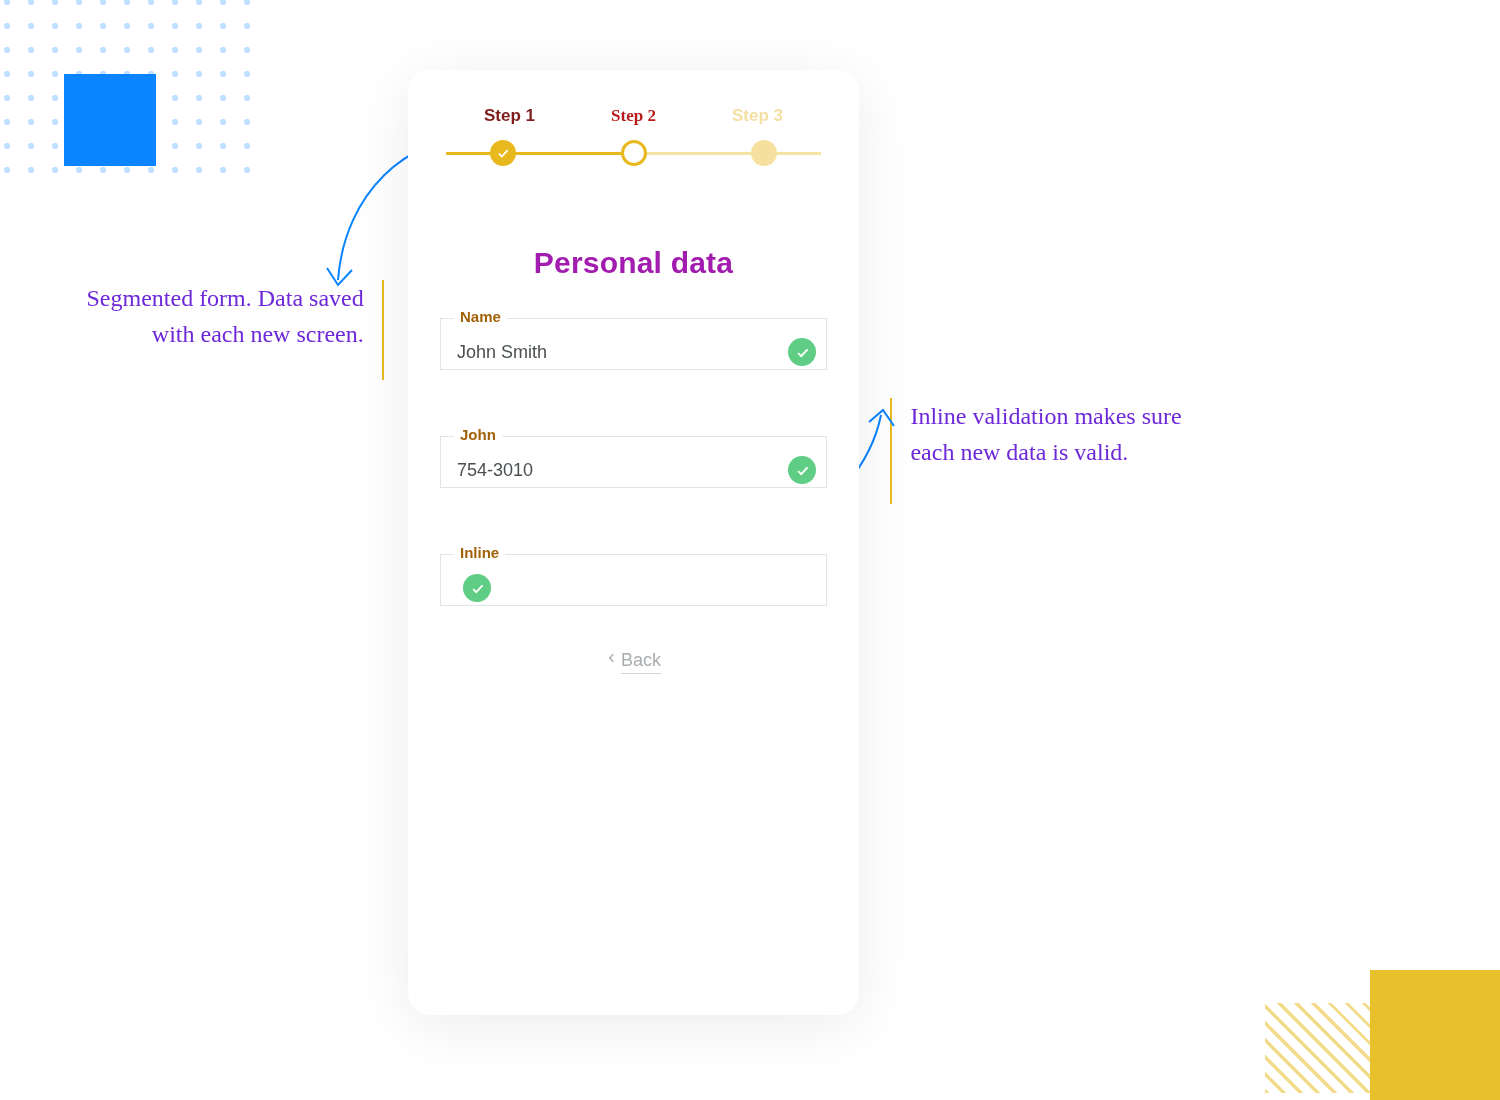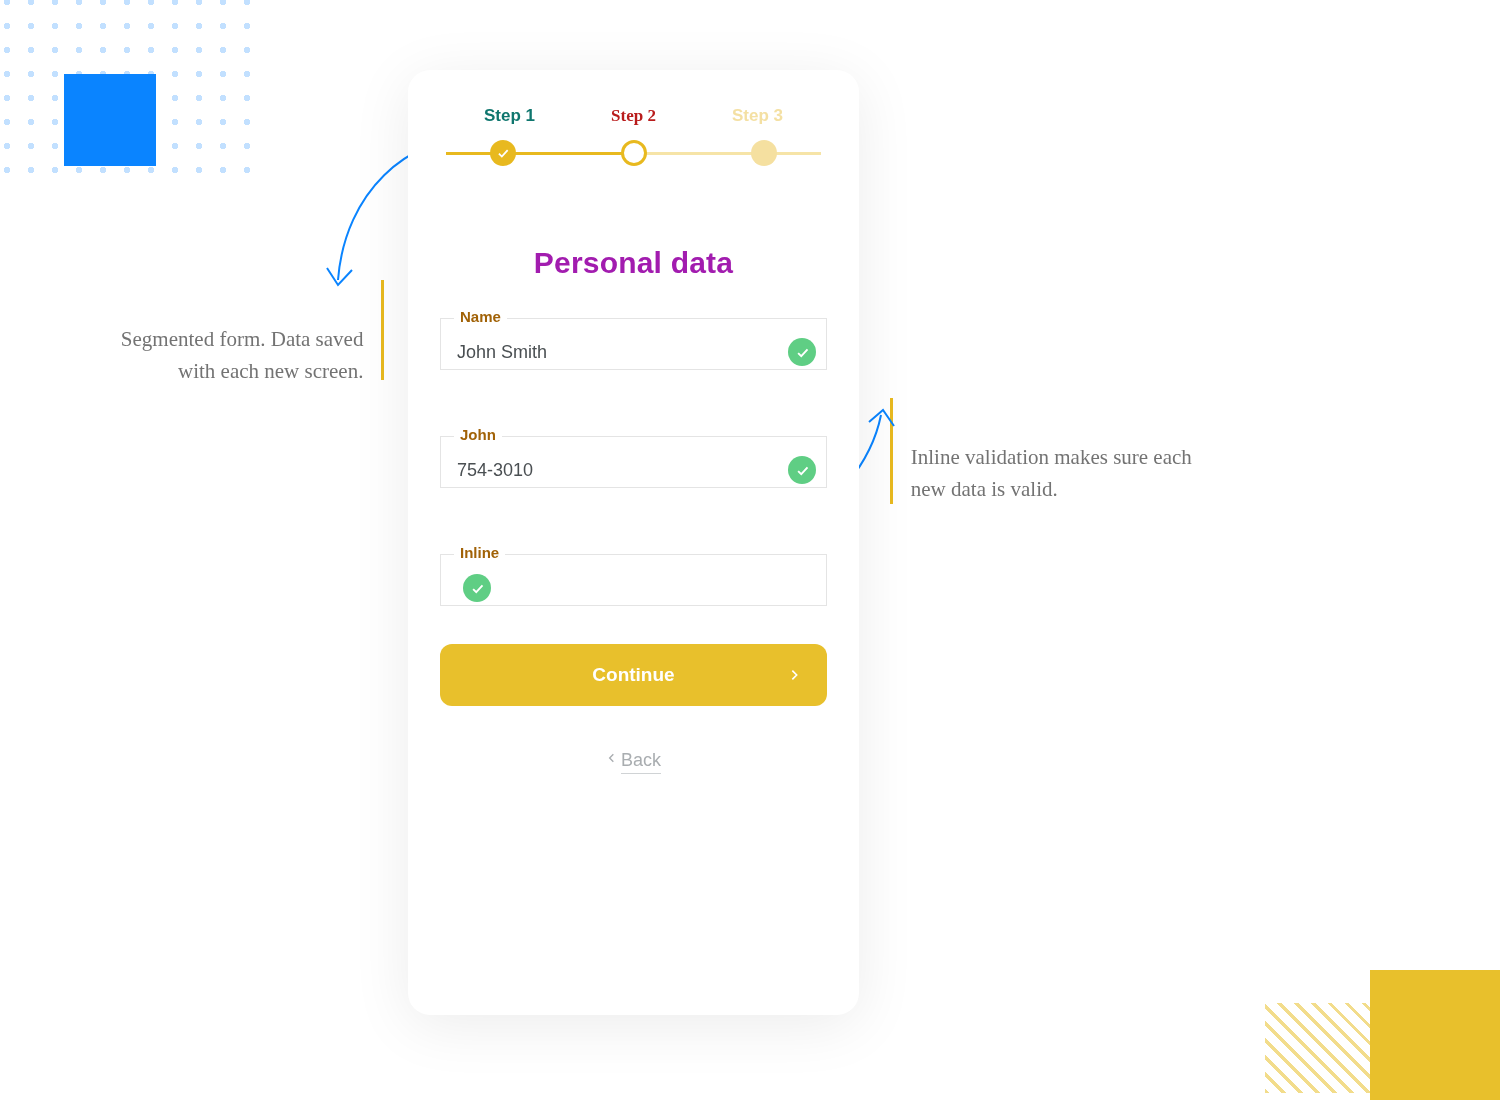--- a/index.html
+++ b/index.html
@@ -74,21 +74,21 @@
       margin: 6px 20px 0 20px;
     }
     .step-labels {
       display: flex;
       justify-content: space-between;
       font-size: 17px;
       font-weight: 700;
       margin-bottom: 14px;
       padding: 0 38px;
     }
-    .step-label-1 { color: #0f766e; }
+    .step-label-1 { color: #7f1d1d; }
     .step-label-2 { color: #b91c1c; font-family: Liberation Serif, serif; }
     .step-label-3 { color: #f4e0a3; text-align: center; }
     .step-track {
       position: relative;
       height: 28px;
     }
     .track-line {
       position: absolute;
       top: 12px;
       height: 3px;
@@ -217,24 +217,23 @@
       text-align: right;
       justify-content: flex-end;
     }
     .annotation.right {
       top: 398px;
       left: 890px;
       width: 320px;
     }
     .anno-text {
       font-family: Georgia, 'Times New Roman', serif;
-      font-size: 21px;
+      font-size: 24px;
       line-height: 1.5;
-      color: #737373;
-      margin-top: 44px;
+      color: #6d28d9;
     }
     .anno-bar {
       width: 4px;
       background: #e8b91f;
     }
     .annotation.left .anno-bar { height: 100px; margin-left: 18px; }
     .annotation.right .anno-bar { height: 106px; margin-right: 18px; }
 
     
     .arrow-svg {
@@ -335,28 +334,20 @@
     <div class="field-label">Inline</div>
     <div class="field-box">
       <span class="check-badge">
         <svg viewBox="0 0 24 24">
             <polyline points="5 13 10 18 20 7"></polyline>
           </svg>
       </span>
     </div>
   </div>
 
-  <div class="continue-btn">
-    <span>Continue</span>
-    <span class="chev">
-      <svg viewBox="0 0 24 24">
-          <polyline points="8 4 16 12 8 20"></polyline>
-        </svg>
-    </span>
-  </div>
 
   <div class="back-link">
     <span class="chev">
       <svg viewBox="0 0 24 24">
           <polyline points="16 4 8 12 16 20"></polyline>
         </svg>
     </span>
     <span class="txt">Back</span>
   </div>
 

